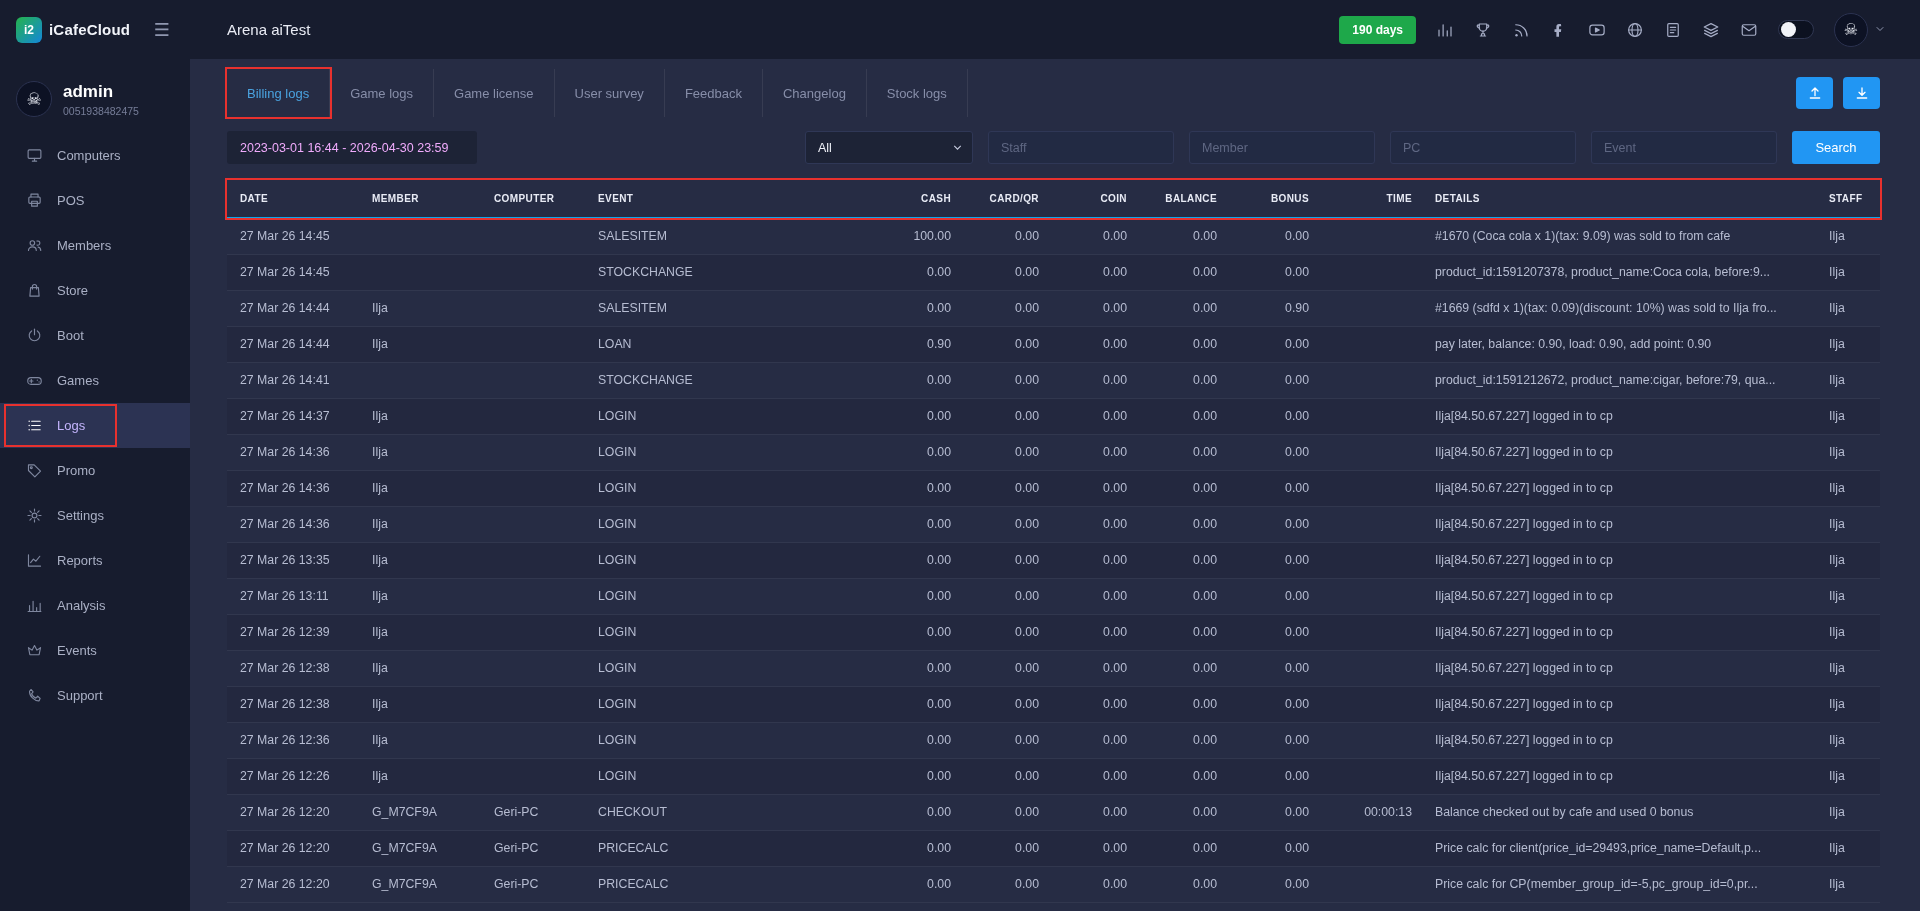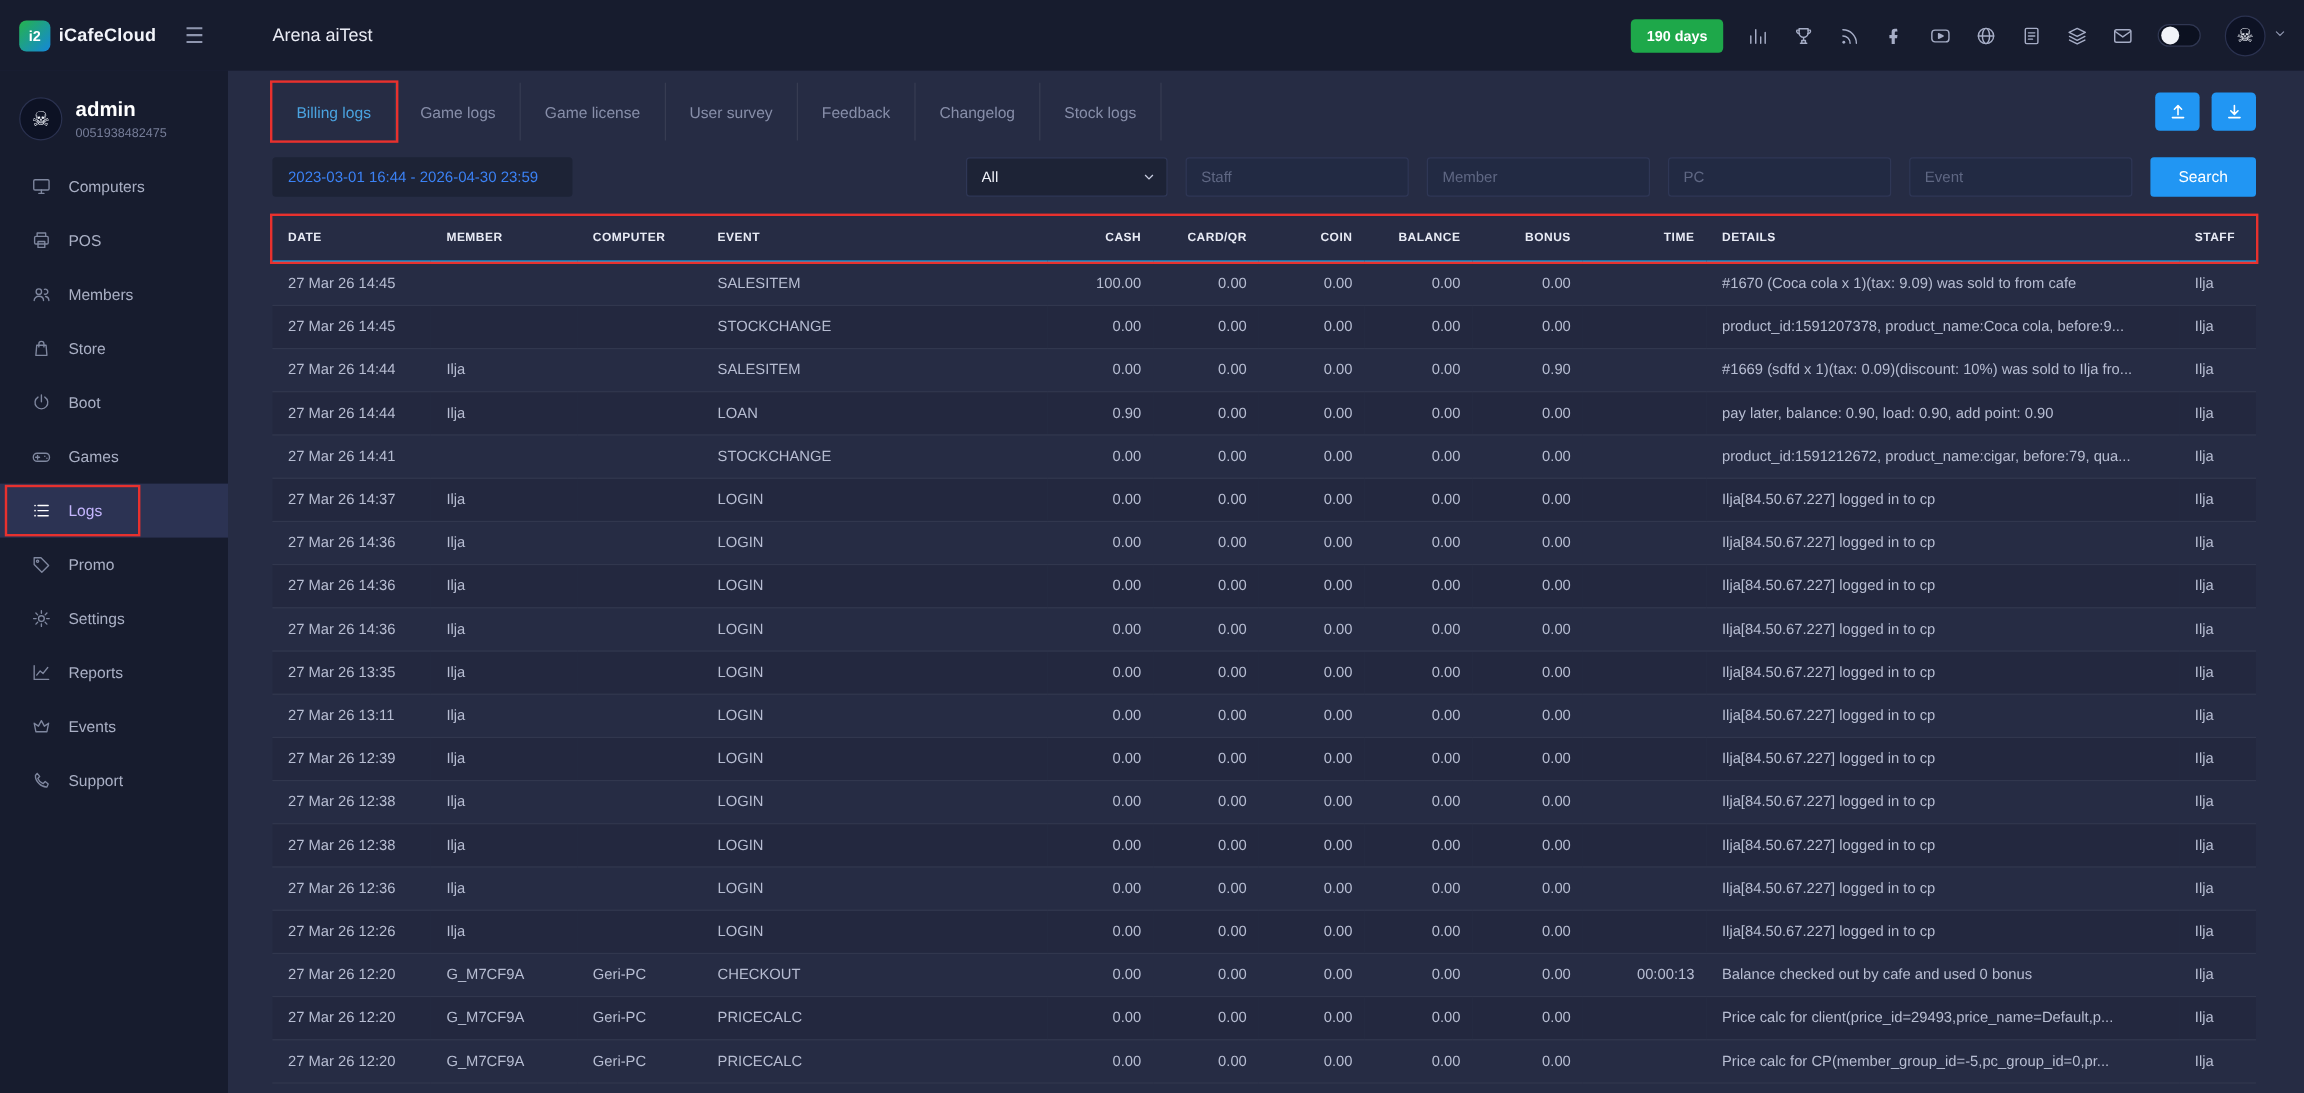--- a/index.html
+++ b/index.html
@@ -12,21 +12,21 @@
 
   
   .topbar { grid-column:1/3; background:#171c2e; display:flex; align-items:center; }
   .topbar-left { width:190px; flex:none; display:flex; align-items:center; justify-content:space-between; padding:0 20px 0 16px; }
   .logo { display:flex; align-items:center; gap:7px; cursor:pointer; }
   .logo-mark { width:26px; height:26px; border-radius:6px; background:linear-gradient(135deg,#25b34c,#1487da);
     color:#fff; font-size:12px; font-weight:bold; display:flex; align-items:center; justify-content:center; }
   .logo-text { color:#f2f4fa; font-size:15px; font-weight:bold; letter-spacing:.2px; }
   .hamburger { color:#8f96af; font-size:18px; cursor:pointer; line-height:1; }
   .topbar-title { margin-left:37px; font-size:15px; color:#e9ebf4; font-weight:500; }
-  .topbar-right { margin-left:auto; display:flex; align-items:center; gap:20px; padding-right:14px; }
+  .topbar-right { margin-left:auto; display:flex; align-items:center; gap:20px; padding-right:34px; }
   .days-badge { background:#1ea84a; color:#fff; font-size:12px; font-weight:bold; padding:7px 13px; border-radius:4px; cursor:pointer; }
   .tb-icon { color:#a6adc6; display:flex; align-items:center; cursor:pointer; }
   .tb-icon svg { width:18px; height:18px; stroke:currentColor; fill:none; stroke-width:1.6; stroke-linecap:round; stroke-linejoin:round; }
   .mode-toggle { width:36px; height:19px; background:#0c1120; border-radius:10px; position:relative; cursor:pointer; border:1px solid #303752; }
   .mode-knob { width:15px; height:15px; border-radius:50%; background:#f1f3f8; position:absolute; left:2px; top:1px; }
   .user-chip { display:flex; align-items:center; gap:6px; cursor:pointer; }
   .avatar { width:34px; height:34px; border-radius:50%; background:#0d1224; border:1px solid #2b3250;
     display:flex; align-items:center; justify-content:center; color:#eef1f8; font-size:16px; }
   .chev { color:#8f96af; }
   .chev svg { width:12px; height:12px; stroke:currentColor; fill:none; stroke-width:2; stroke-linecap:round; }
@@ -53,21 +53,21 @@
     border-right:1px solid rgba(255,255,255,.08); cursor:pointer; white-space:nowrap; }
   .tab.active { color:#4aa3e0; outline:2px solid #e8312e; outline-offset:0px; }
   .icon-btn { width:37px; height:32px; background:#2196f3; border:none; border-radius:4px; color:#fff;
     display:flex; align-items:center; justify-content:center; cursor:pointer; margin-left:10px; }
   .icon-btn svg { width:16px; height:16px; stroke:#fff; fill:none; stroke-width:2; stroke-linecap:round; stroke-linejoin:round; }
   .header-actions { display:flex; }
 
   
   .filters { display:flex; align-items:center; gap:15px; margin-bottom:16px; }
   .date-input { width:250px; height:33px; background:#1d2336; border:none; border-radius:3px;
-    color:#3b82f6; font-size:12.5px; padding:0 13px; font-family:"Liberation Sans",sans-serif; }
+    color:#f0abfc; font-size:12.5px; padding:0 13px; font-family:"Liberation Sans",sans-serif; }
   .f-spacer { flex:1; }
   .select-wrap { position:relative; width:168px; flex:none; }
   .log-type-select { width:100%; height:33px; background:#1d2336; color:#eef0f7; border:1px solid #2f3756;
     border-radius:3px; font-size:12.5px; padding:0 12px; appearance:none; -webkit-appearance:none; font-family:"Liberation Sans",sans-serif; }
   .sel-caret { position:absolute; right:9px; top:10px; width:13px; height:13px; stroke:#c7cce0; fill:none; stroke-width:2; pointer-events:none; }
   .filter-input { width:186px; height:33px; background:#222a43; border:1px solid #2f3756; border-radius:3px;
     color:#e7eaf3; font-size:12.5px; padding:0 12px; font-family:"Liberation Sans",sans-serif; }
   .filter-input::placeholder { color:#5f6783; }
   .search-btn { width:88px; height:33px; background:#2196f3; border:none; border-radius:3px; color:#fff;
     font-size:13px; cursor:pointer; font-family:"Liberation Sans",sans-serif; }
@@ -275,20 +275,29 @@
         <span class="nav-label">Settings</span>
       </div>
       <div class="nav-item">
         <span class="nav-icon">
             <svg viewBox="0 0 24 24">
               <path d="M3.5 4v16h17"></path>
               <path d="M6.5 15l4-5 3.5 3 5.5-7"></path>
             </svg>
           </span>
         <span class="nav-label">Reports</span>
+      </div>
+      <div class="nav-item">
+        <span class="nav-icon">
+            <svg viewBox="0 0 24 24">
+              <path d="M5 20v-8M10 20V6M15 20v-5M20 20V9"></path>
+              <path d="M3 20.5h18"></path>
+            </svg>
+          </span>
+        <span class="nav-label">Analysis</span>
       </div>
       <div class="nav-item">
         <span class="nav-icon">
             <svg viewBox="0 0 24 24">
               <path d="M3.5 8l2 10h13l2-10-5 3.5L12 5 8.5 11.5z"></path>
             </svg>
           </span>
         <span class="nav-label">Events</span>
       </div>
       <div class="nav-item">

